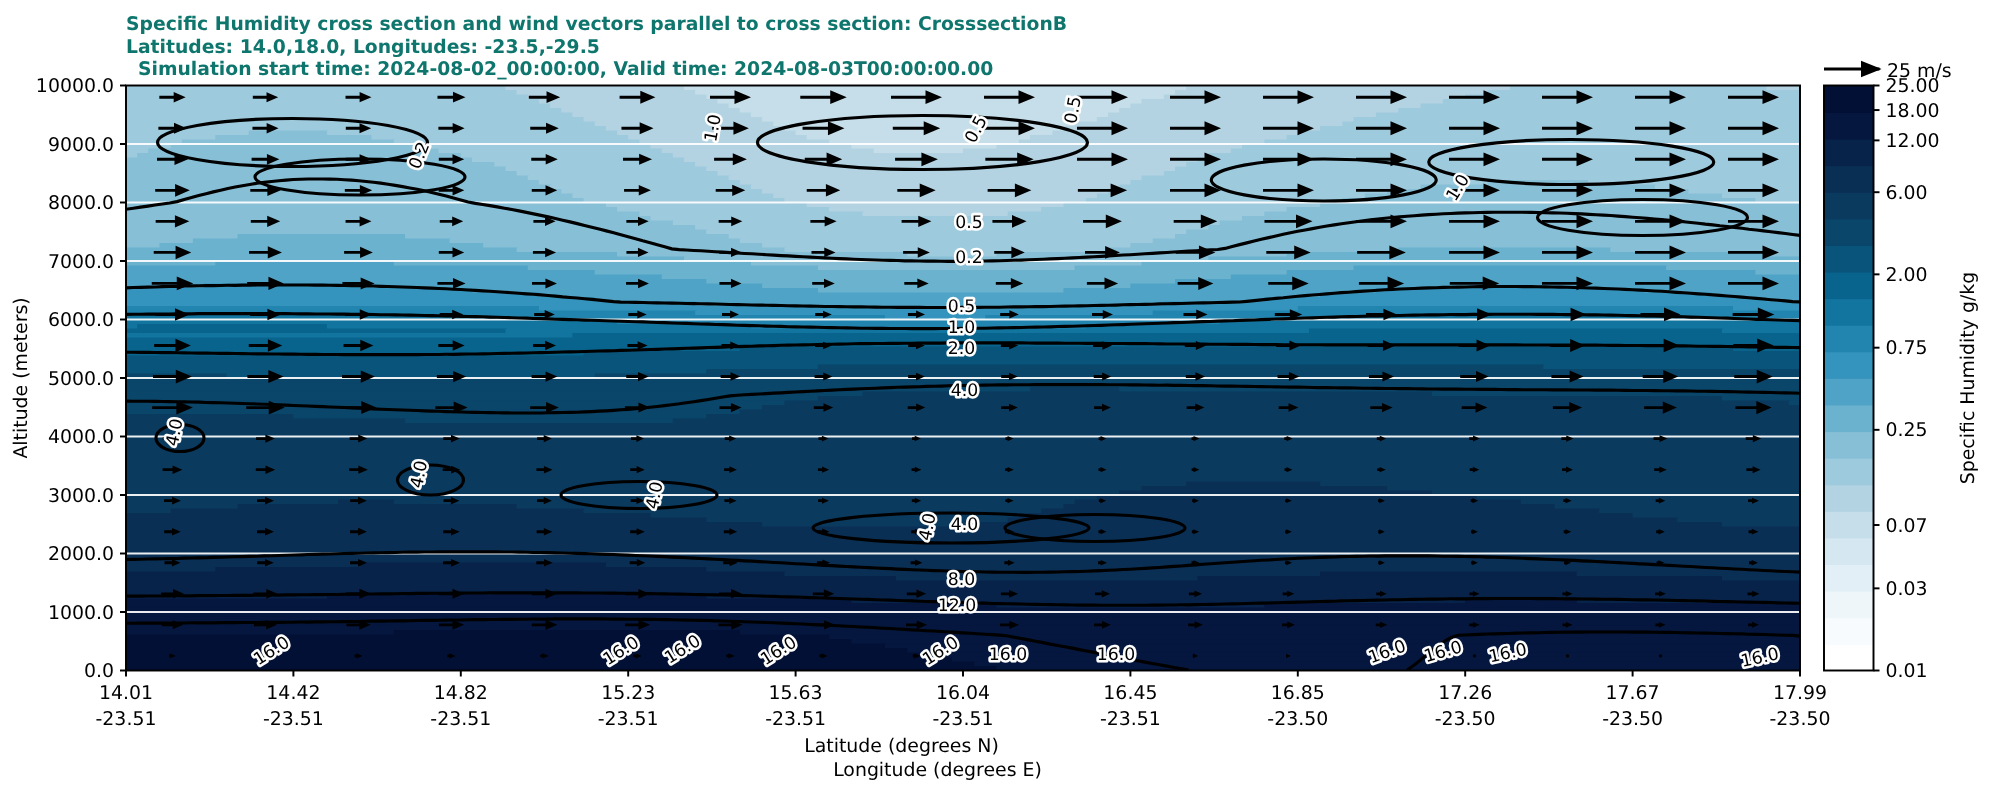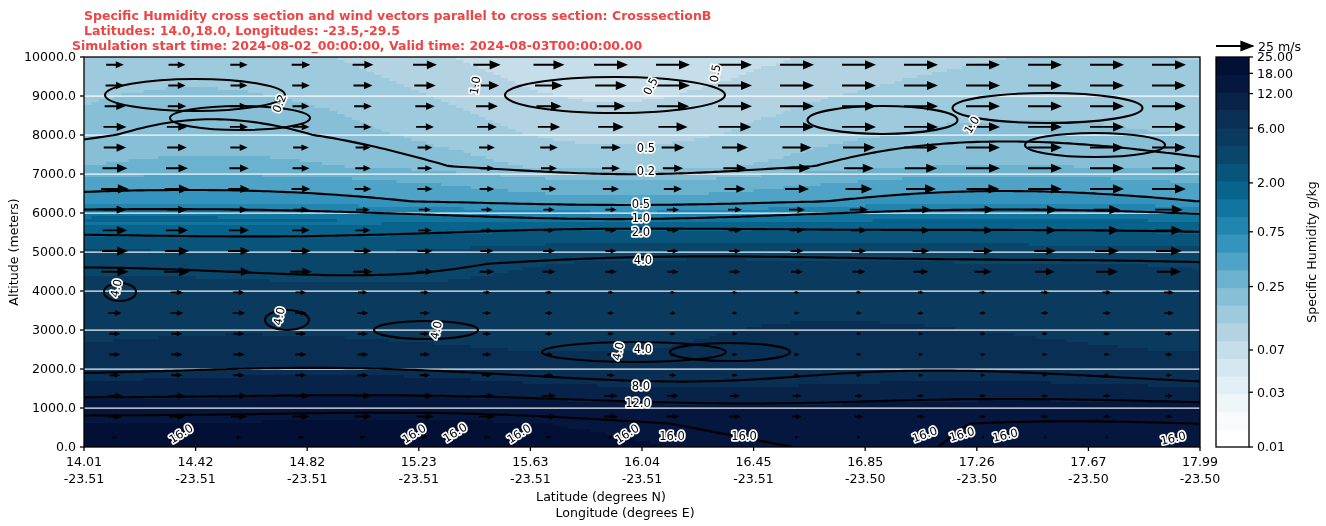--- a/index.html
+++ b/index.html
@@ -1,24 +1,24 @@
 <!DOCTYPE html>
 <html><head>
 <meta charset="utf-8">
 <style>
   html,body{margin:0;padding:0;background:#ffffff;}
   body{width:1326px;height:526px;overflow:hidden;
        font-family:"DejaVu Sans","Liberation Sans",sans-serif;}
   #root{position:relative;width:1326px;height:526px;}
 
-  .ttl{position:absolute;font-weight:bold;font-size:12.5px;color:#ef4444;
+  .ttl{position:absolute;font-weight:bold;font-size:12.5px;color:#0f766e;
        white-space:pre;letter-spacing:0px;}
   #title-line-1{left:84px;top:8px;}
   #title-line-2{left:84px;top:23px;}
-  #title-line-3{left:72px;top:38px;}
+  #title-line-3{left:92px;top:38px;}
 
   svg{display:block;}
   #plot-svg{position:absolute;left:0;top:0;}
 
   .tklbl{font-size:12.6px;fill:#000;font-family:"DejaVu Sans","Liberation Sans",sans-serif;}
   .axttl{font-size:12.6px;fill:#000;font-family:"DejaVu Sans","Liberation Sans",sans-serif;}
   .clbl{font-size:11.5px;fill:#000;font-family:"DejaVu Sans","Liberation Sans",sans-serif;}
   .cbtk{font-size:12.6px;fill:#000;font-family:"DejaVu Sans","Liberation Sans",sans-serif;}
   .reflbl{font-size:12.6px;fill:#000;font-family:"DejaVu Sans","Liberation Sans",sans-serif;}
 </style>

